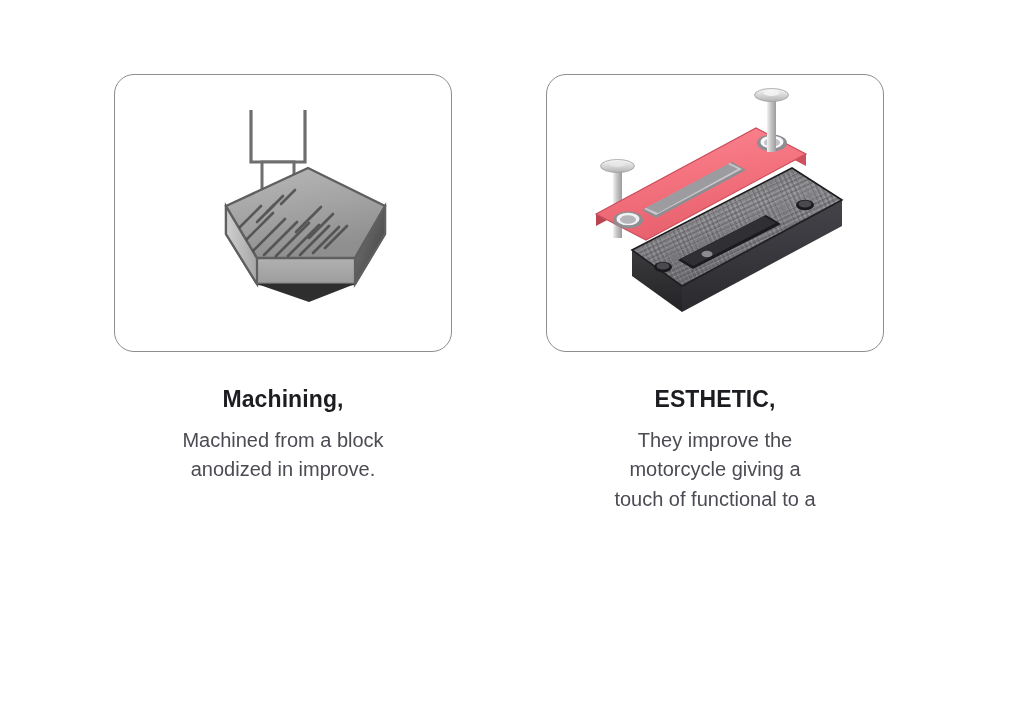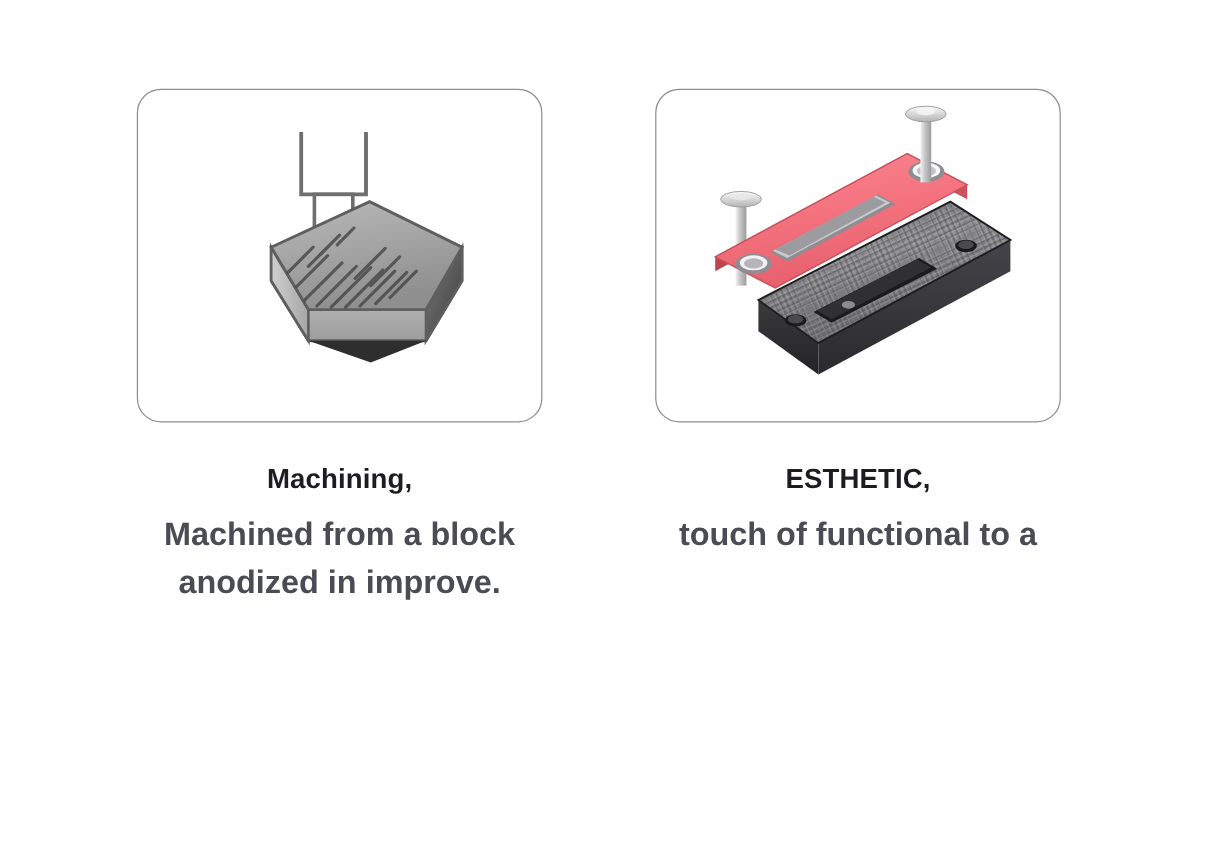--- a/index.html
+++ b/index.html
@@ -58,25 +58,25 @@
     margin-top: 34px;
     font-size: 23px;
     font-weight: bold;
     color: #1d1d21;
     letter-spacing: 0.1px;
     text-align: center;
     line-height: 1.2;
   }
   .card-body {
     margin-top: 12px;
-    font-size: 27px;
+    font-size: 20px;
     color: #4b4b53;
     text-align: center;
     line-height: 1.48;
-    font-weight: 700;
+    font-weight: 400;
     width: 360px;
   }
   .card-body .line { display: block; white-space: nowrap; }
   .column-right .card-body { width: 380px; }
 </style>
 </head>
 <body>
 
 <div class="page">
   <div class="columns">
@@ -255,18 +255,20 @@
             <rect x="207" y="12" width="9" height="58" fill="url(#screwShaft)"></rect>
             <ellipse cx="211.5" cy="13" rx="17" ry="6.5" fill="url(#screwHead)" stroke="#9d9d9d" stroke-width="0.8"></ellipse>
             <ellipse cx="211.5" cy="11" rx="8" ry="3" fill="#f4f4f4" opacity="0.85"></ellipse>
           </g>
         </svg>
       </div>
 
       <div class="card-title">ESTHETIC,</div>
 
       <div class="card-body">
+        <span class="line">They improve the</span>
+        <span class="line">motorcycle giving a</span>
         <span class="line">touch of functional to a</span>
       </div>
     </div>
 
   </div>
 </div>
 
 </body></html>

